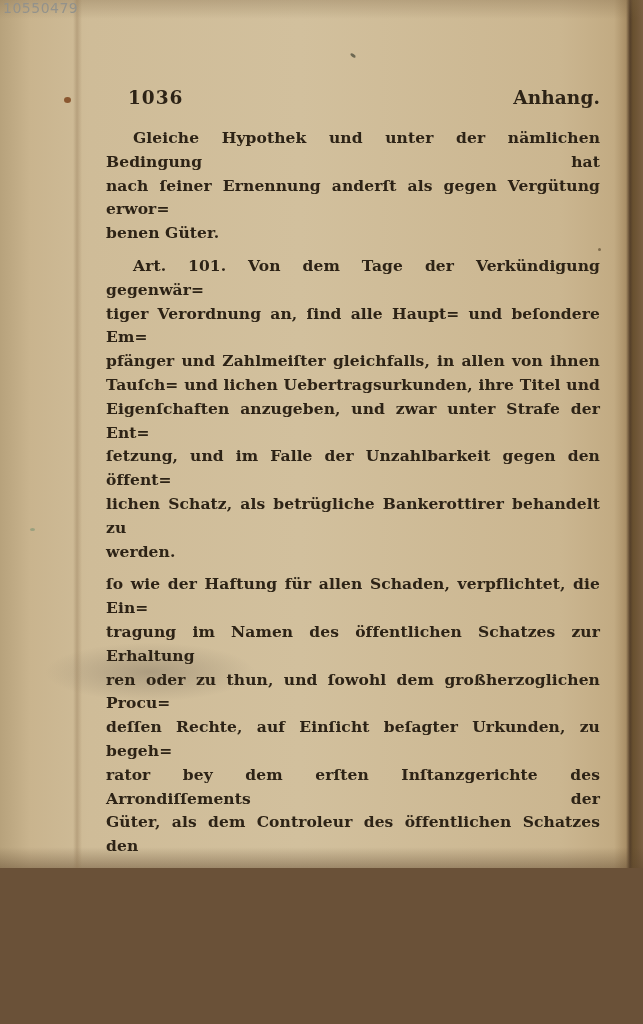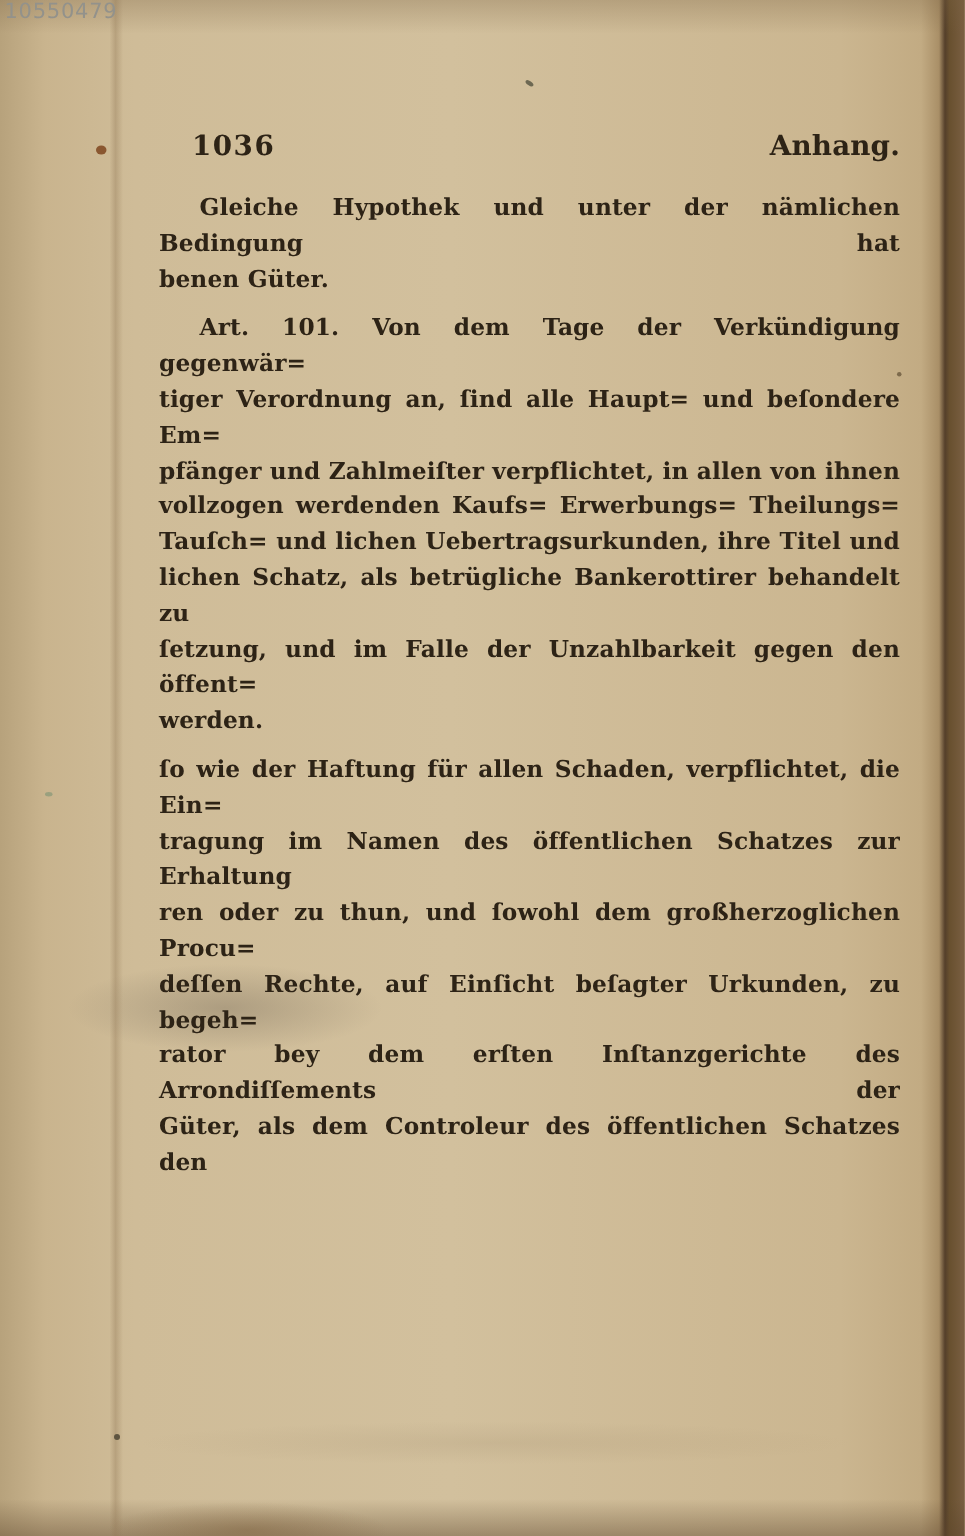--- a/index.html
+++ b/index.html
@@ -1,19 +1,19 @@
 <!DOCTYPE html>
 <html><head>
 <meta charset="utf-8">
 <style>
   html, body { margin: 0; padding: 0; background: #6a5138; }
   .scan {
     position: relative;
     width: 643px;
-    height: 1024px;
+    height: 868px;
     overflow: hidden;
     background-color: #cdb994;
     background-image:
       
       linear-gradient(90deg, rgba(0,0,0,0) 0px, rgba(0,0,0,0) 73px, rgba(146,120,86,0.38) 77px, rgba(0,0,0,0) 82px),
       
       radial-gradient(ellipse 150px 42px at 150px 672px, rgba(92,82,70,0.30), rgba(92,82,70,0) 70%),
       
       radial-gradient(ellipse 130px 26px at 165px 1020px, rgba(118,88,52,0.40), rgba(118,88,52,0) 72%),
       
@@ -85,31 +85,32 @@
 
   <div class="text-block">
 
     <div class="page-header">
       <span class="page-number">1036</span>
       <span class="running-title">Anhang.</span>
     </div>
 
     <p class="para">
       <span class="line first">Gleiche Hypothek und unter der nämlichen Bedingung hat</span>
+      <span class="line">nach ſeiner Ernennung anderſt als gegen Vergütung erwor=</span>
       <span class="line last">benen Güter.</span>
     </p>
 
     <p class="para">
       <span class="line first">Art. 101. Von dem Tage der Verkündigung gegenwär=</span>
       <span class="line">tiger Verordnung an, ſind alle Haupt= und beſondere Em=</span>
-      <span class="line">pfänger und Zahlmeiſter verpflichtet, in allen von ihnen</span>
-      <span class="line">vollzogen werdenden Kaufs= Erwerbungs= Theilungs=</span>
+      <span class="line">pfänger und Zahlmeiſter gleichfalls, in allen von ihnen</span>
       <span class="line">Tauſch= und lichen Uebertragsurkunden, ihre Titel und</span>
+      <span class="line">Eigenſchaften anzugeben, und zwar unter Strafe der Ent=</span>
+      <span class="line">ſetzung, und im Falle der Unzahlbarkeit gegen den öffent=</span>
       <span class="line">lichen Schatz, als betrügliche Bankerottirer behandelt zu</span>
-      <span class="line">ſetzung, und im Falle der Unzahlbarkeit gegen den öffent=</span>
       <span class="line last">werden.</span>
     </p>
 
     <p class="para">
       <span class="line">ſo wie der Haftung für allen Schaden, verpflichtet, die Ein=</span>
       <span class="line">tragung im Namen des öffentlichen Schatzes zur Erhaltung</span>
       <span class="line">ren oder zu thun, und ſowohl dem großherzoglichen Procu=</span>
       <span class="line">deſſen Rechte, auf Einſicht beſagter Urkunden, zu begeh=</span>
       <span class="line">rator bey dem erſten Inſtanzgerichte des Arrondiſſements der</span>
       <span class="line">Güter, als dem Controleur des öffentlichen Schatzes den</span>

